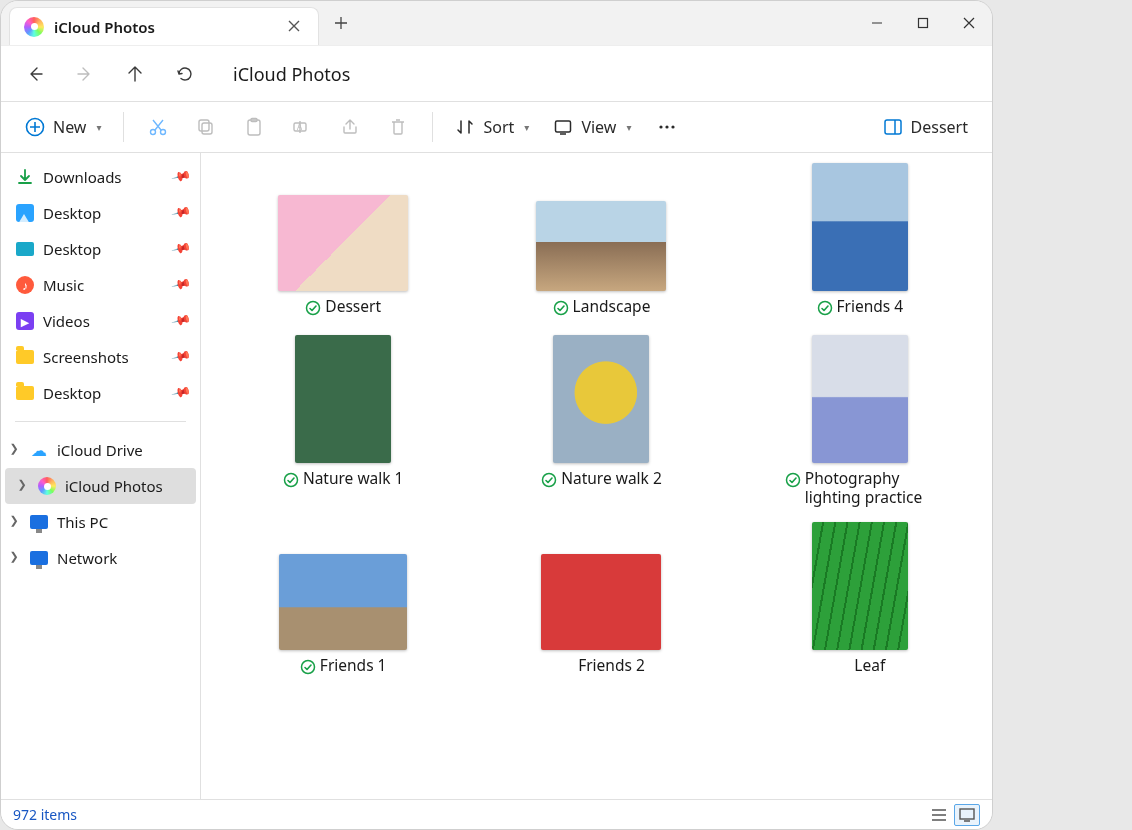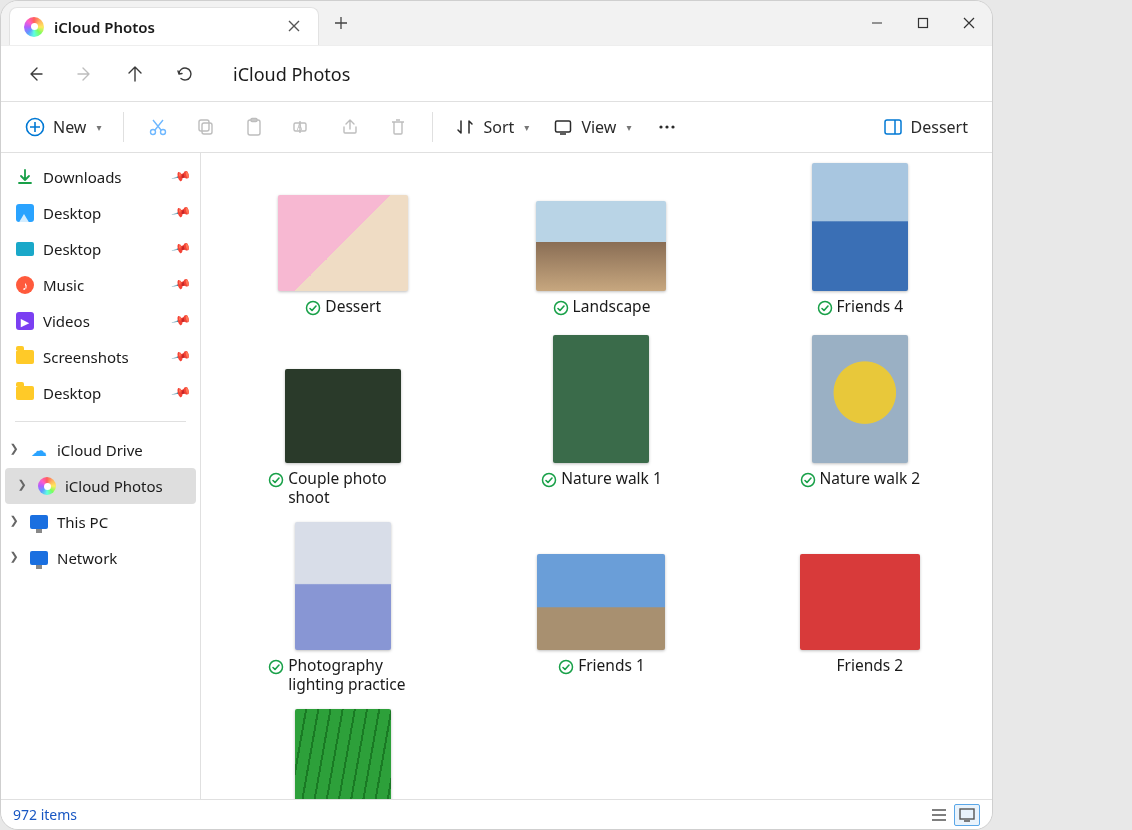--- a/index.html
+++ b/index.html
@@ -399,32 +399,20 @@
             <div class="cap">
               <span class="sync"><svg width="16" height="16" viewBox="0 0 16 16">
                   <circle cx="8" cy="8" r="6.5" stroke="#18a048" stroke-width="1.5" fill="none"></circle>
                   <path d="M5 8.5 l2 2 l4 -4.5" stroke="#18a048" stroke-width="1.6" fill="none" stroke-linecap="round" stroke-linejoin="round"></path>
                 </svg></span>
               <span class="label">Friends 4</span>
             </div>
           </div>
           <div class="cell">
             <div class="thumb">
-              <div class="thumb-inner" style="width:116px;height:94px;background:linear-gradient(180deg,#2a3a2a 0%,#2a3a2a 100%),radial-gradient(circle at 30% 55%,#e8e8e8 18%,transparent 19%),radial-gradient(circle at 65% 50%,#e8e8e8 20%,transparent 21%);background-color:#2e3d2e;"></div>
-            </div>
-            <div class="cap">
-              <span class="sync"><svg width="16" height="16" viewBox="0 0 16 16">
-                  <circle cx="8" cy="8" r="6.5" stroke="#18a048" stroke-width="1.5" fill="none"></circle>
-                  <path d="M5 8.5 l2 2 l4 -4.5" stroke="#18a048" stroke-width="1.6" fill="none" stroke-linecap="round" stroke-linejoin="round"></path>
-                </svg></span>
-              <span class="label">Couple photo shoot</span>
-            </div>
-          </div>
-          <div class="cell">
-            <div class="thumb">
               <div class="thumb-inner" style="width:96px;height:128px;background:linear-gradient(180deg,#3a6b4a 0%,#3a6b4a 100%),radial-gradient(circle at 50% 35%,#d8e0c0 28%,transparent 29%);background-color:#3d6e4d;"></div>
             </div>
             <div class="cap">
               <span class="sync"><svg width="16" height="16" viewBox="0 0 16 16">
                   <circle cx="8" cy="8" r="6.5" stroke="#18a048" stroke-width="1.5" fill="none"></circle>
                   <path d="M5 8.5 l2 2 l4 -4.5" stroke="#18a048" stroke-width="1.6" fill="none" stroke-linecap="round" stroke-linejoin="round"></path>
                 </svg></span>
               <span class="label">Nature walk 1</span>
             </div>
           </div>

